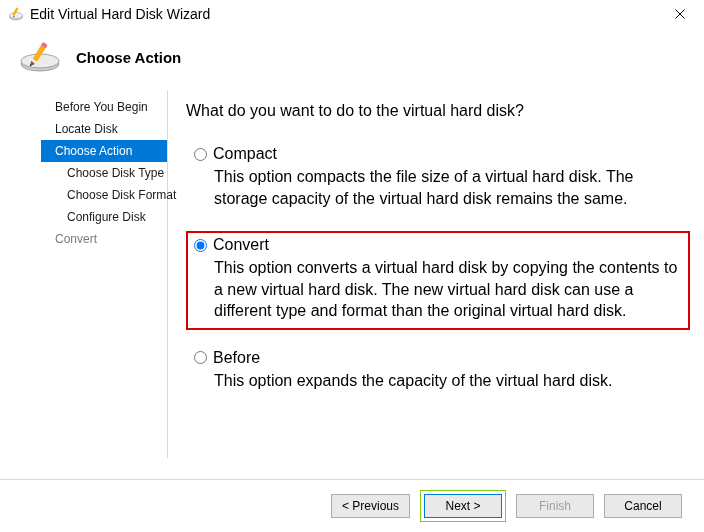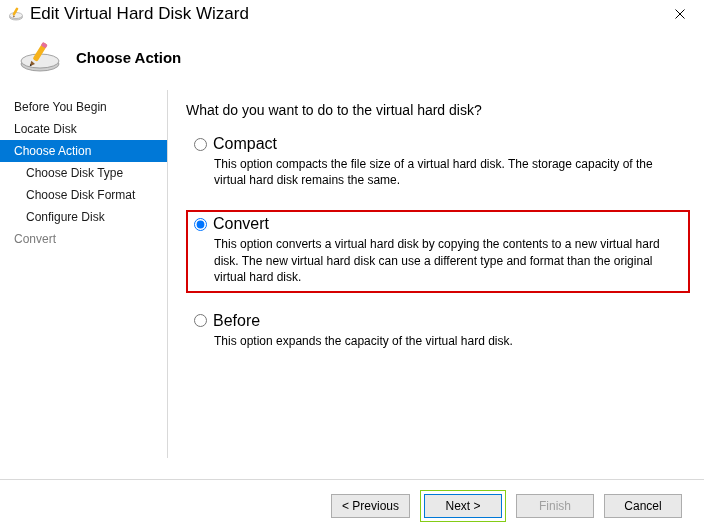--- a/index.html
+++ b/index.html
@@ -20,21 +20,21 @@
     display: flex;
     align-items: center;
     height: 28px;
     padding: 0 6px 0 8px;
   }
   .titlebar .app-icon {
     width: 16px; height: 16px;
     margin-right: 6px;
     display: inline-flex; align-items: center; justify-content: center;
   }
-  .titlebar .title-text { flex: 1; font-size: 17px; color: #000; }
+  .titlebar .title-text { flex: 1; font-size: 14px; color: #000; }
   .titlebar .close-btn {
     width: 36px; height: 24px;
     display: inline-flex; align-items: center; justify-content: center;
     cursor: pointer;
   }
 
   
   .header {
     display: flex;
     align-items: center;
@@ -53,50 +53,51 @@
   
   .main {
     display: flex;
     height: 368px;
   }
 
   .sidebar {
     width: 168px;
     border-right: 1px solid #d9d9d9;
     padding-top: 6px;
+    padding-left: 41px;
   }
   .sidebar .step {
     padding: 4px 10px 4px 14px;
     font-size: 12px;
     color: #1a1a1a;
     cursor: default;
     white-space: nowrap;
   }
   .sidebar .step.sub { padding-left: 26px; }
   .sidebar .step.selected { background: #0078d7; color: #fff; }
   .sidebar .step.muted { color: #7a7a7a; }
 
   .content {
     flex: 1;
     padding: 8px 14px 8px 18px;
   }
-  .prompt { margin: 4px 0 12px 0; font-size: 14px; }
+  .prompt { margin: 4px 0 20px 0; font-size: 16px; }
 
   .option {
     margin-bottom: 14px;
     padding: 3px 4px 6px 4px;
     border: 2px solid transparent;
   }
   .option.highlight { border-color: #d60000; }
   .opt-row { display: flex; align-items: center; }
   .opt-row input[type=radio] { margin: 0 6px 0 2px; }
   .opt-label { font-size: 16px; }
   .opt-desc {
     margin: 3px 0 0 22px;
-    font-size: 12px;
+    font-size: 16px;
     line-height: 1.35;
     color: #000;
   }
 
   
   .footer-divider {
     position: absolute;
     left: 0; right: 0;
     bottom: 52px;
     height: 1px;

